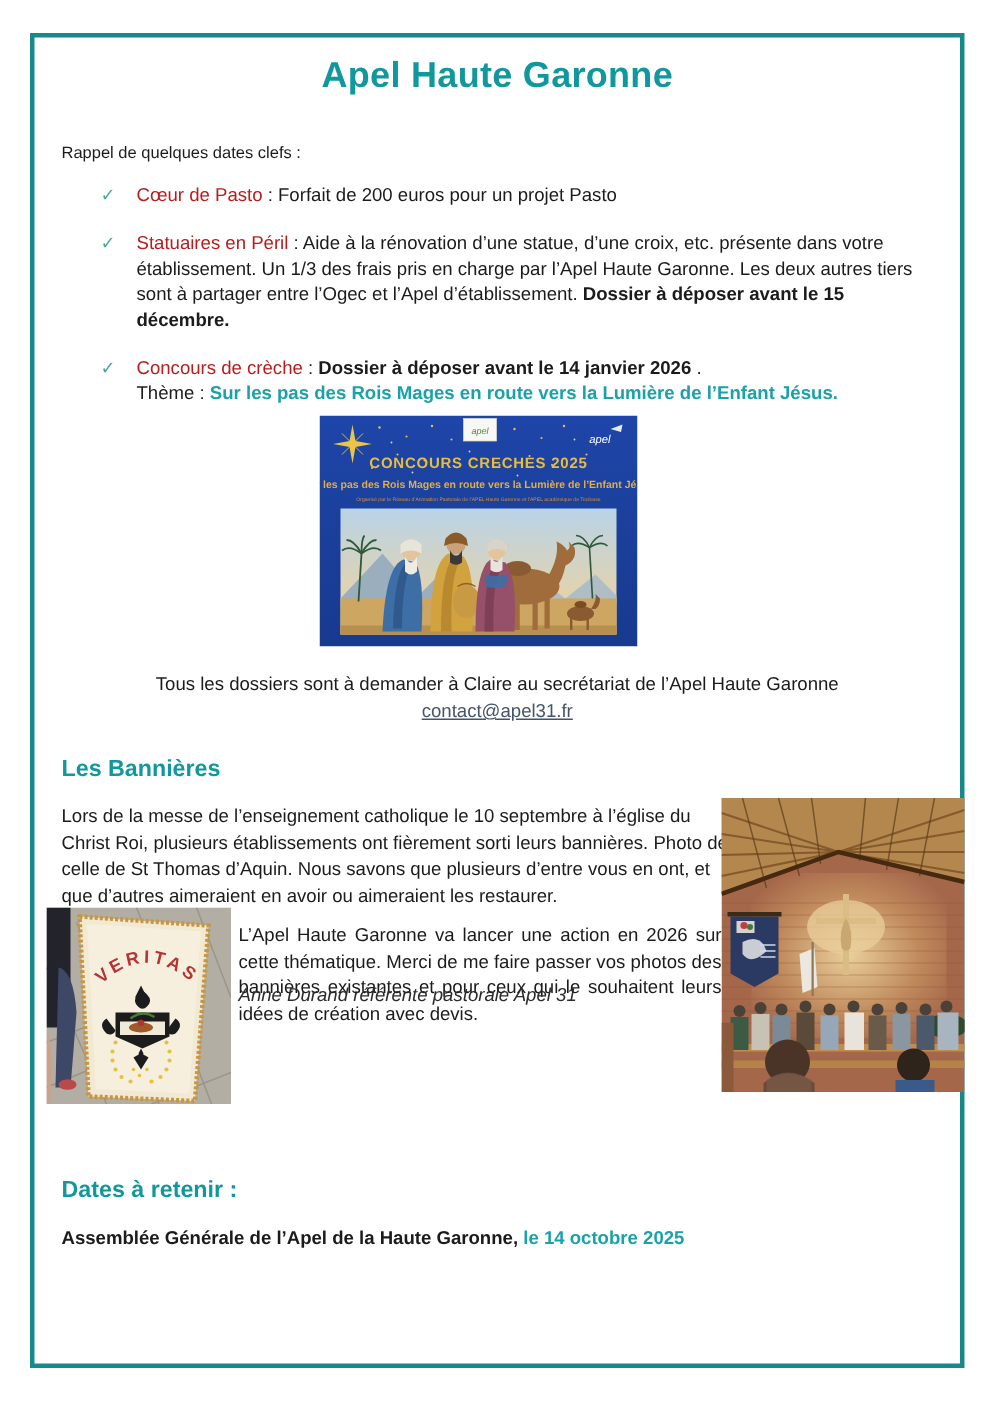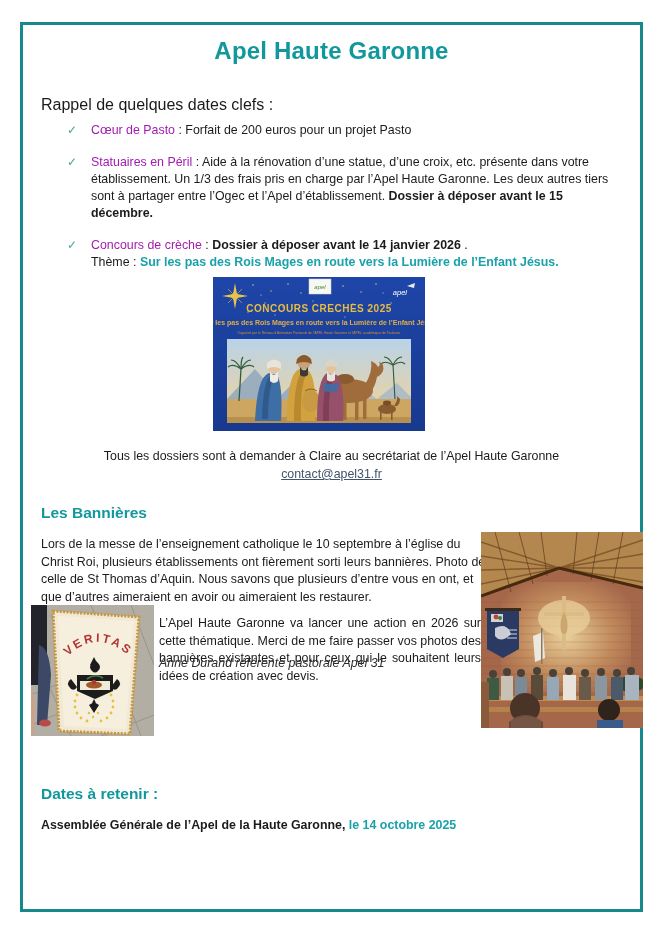--- a/index.html
+++ b/index.html
@@ -10,26 +10,26 @@
   }
   .frame{
     position:absolute;left:20px;top:22px;width:617px;height:884px;
     border:3px solid #17898D;background:#ffffff;
   }
   .abs{position:absolute;}
   .page-title{
     left:0;top:12px;width:100%;text-align:center;
     font-size:24px;font-weight:bold;color:#11989D;letter-spacing:.2px;
   }
-  .intro{left:18px;top:71px;font-size:16px;}
+  .intro{left:18px;top:71px;font-size:11px;}
   .bullets{left:44px;top:97px;width:545px;}
   .bullet{display:flex;margin-bottom:15px;font-size:12.4px;line-height:17px;}
   .check{width:24px;flex:0 0 24px;color:#4BA6A0;font-size:12px;}
   .bullet-body{flex:1;}
-  .teal-label{color:#a21caf;}
+  .teal-label{color:#b91c1c;}
   .b{font-weight:bold;}
   .teal-bold{color:#1AA2AA;font-weight:bold;}
   .poster-wrap{left:190px;top:252px;width:212px;height:154px;}
   .contact-line{left:0;top:424px;width:100%;text-align:center;font-size:12.4px;}
   .contact-email{left:0;top:442px;width:100%;text-align:center;font-size:12.4px;}
   .contact-email a{color:#44546A;text-decoration:underline;cursor:pointer;}
   .h2{font-size:15.5px;font-weight:bold;color:#11989D;}
   .h2-bannieres{left:18px;top:479px;}
   .para1{left:18px;top:511px;width:452px;font-size:12.4px;line-height:17.5px;}
   .church-wrap{left:458px;top:507px;width:162px;height:196px;}

